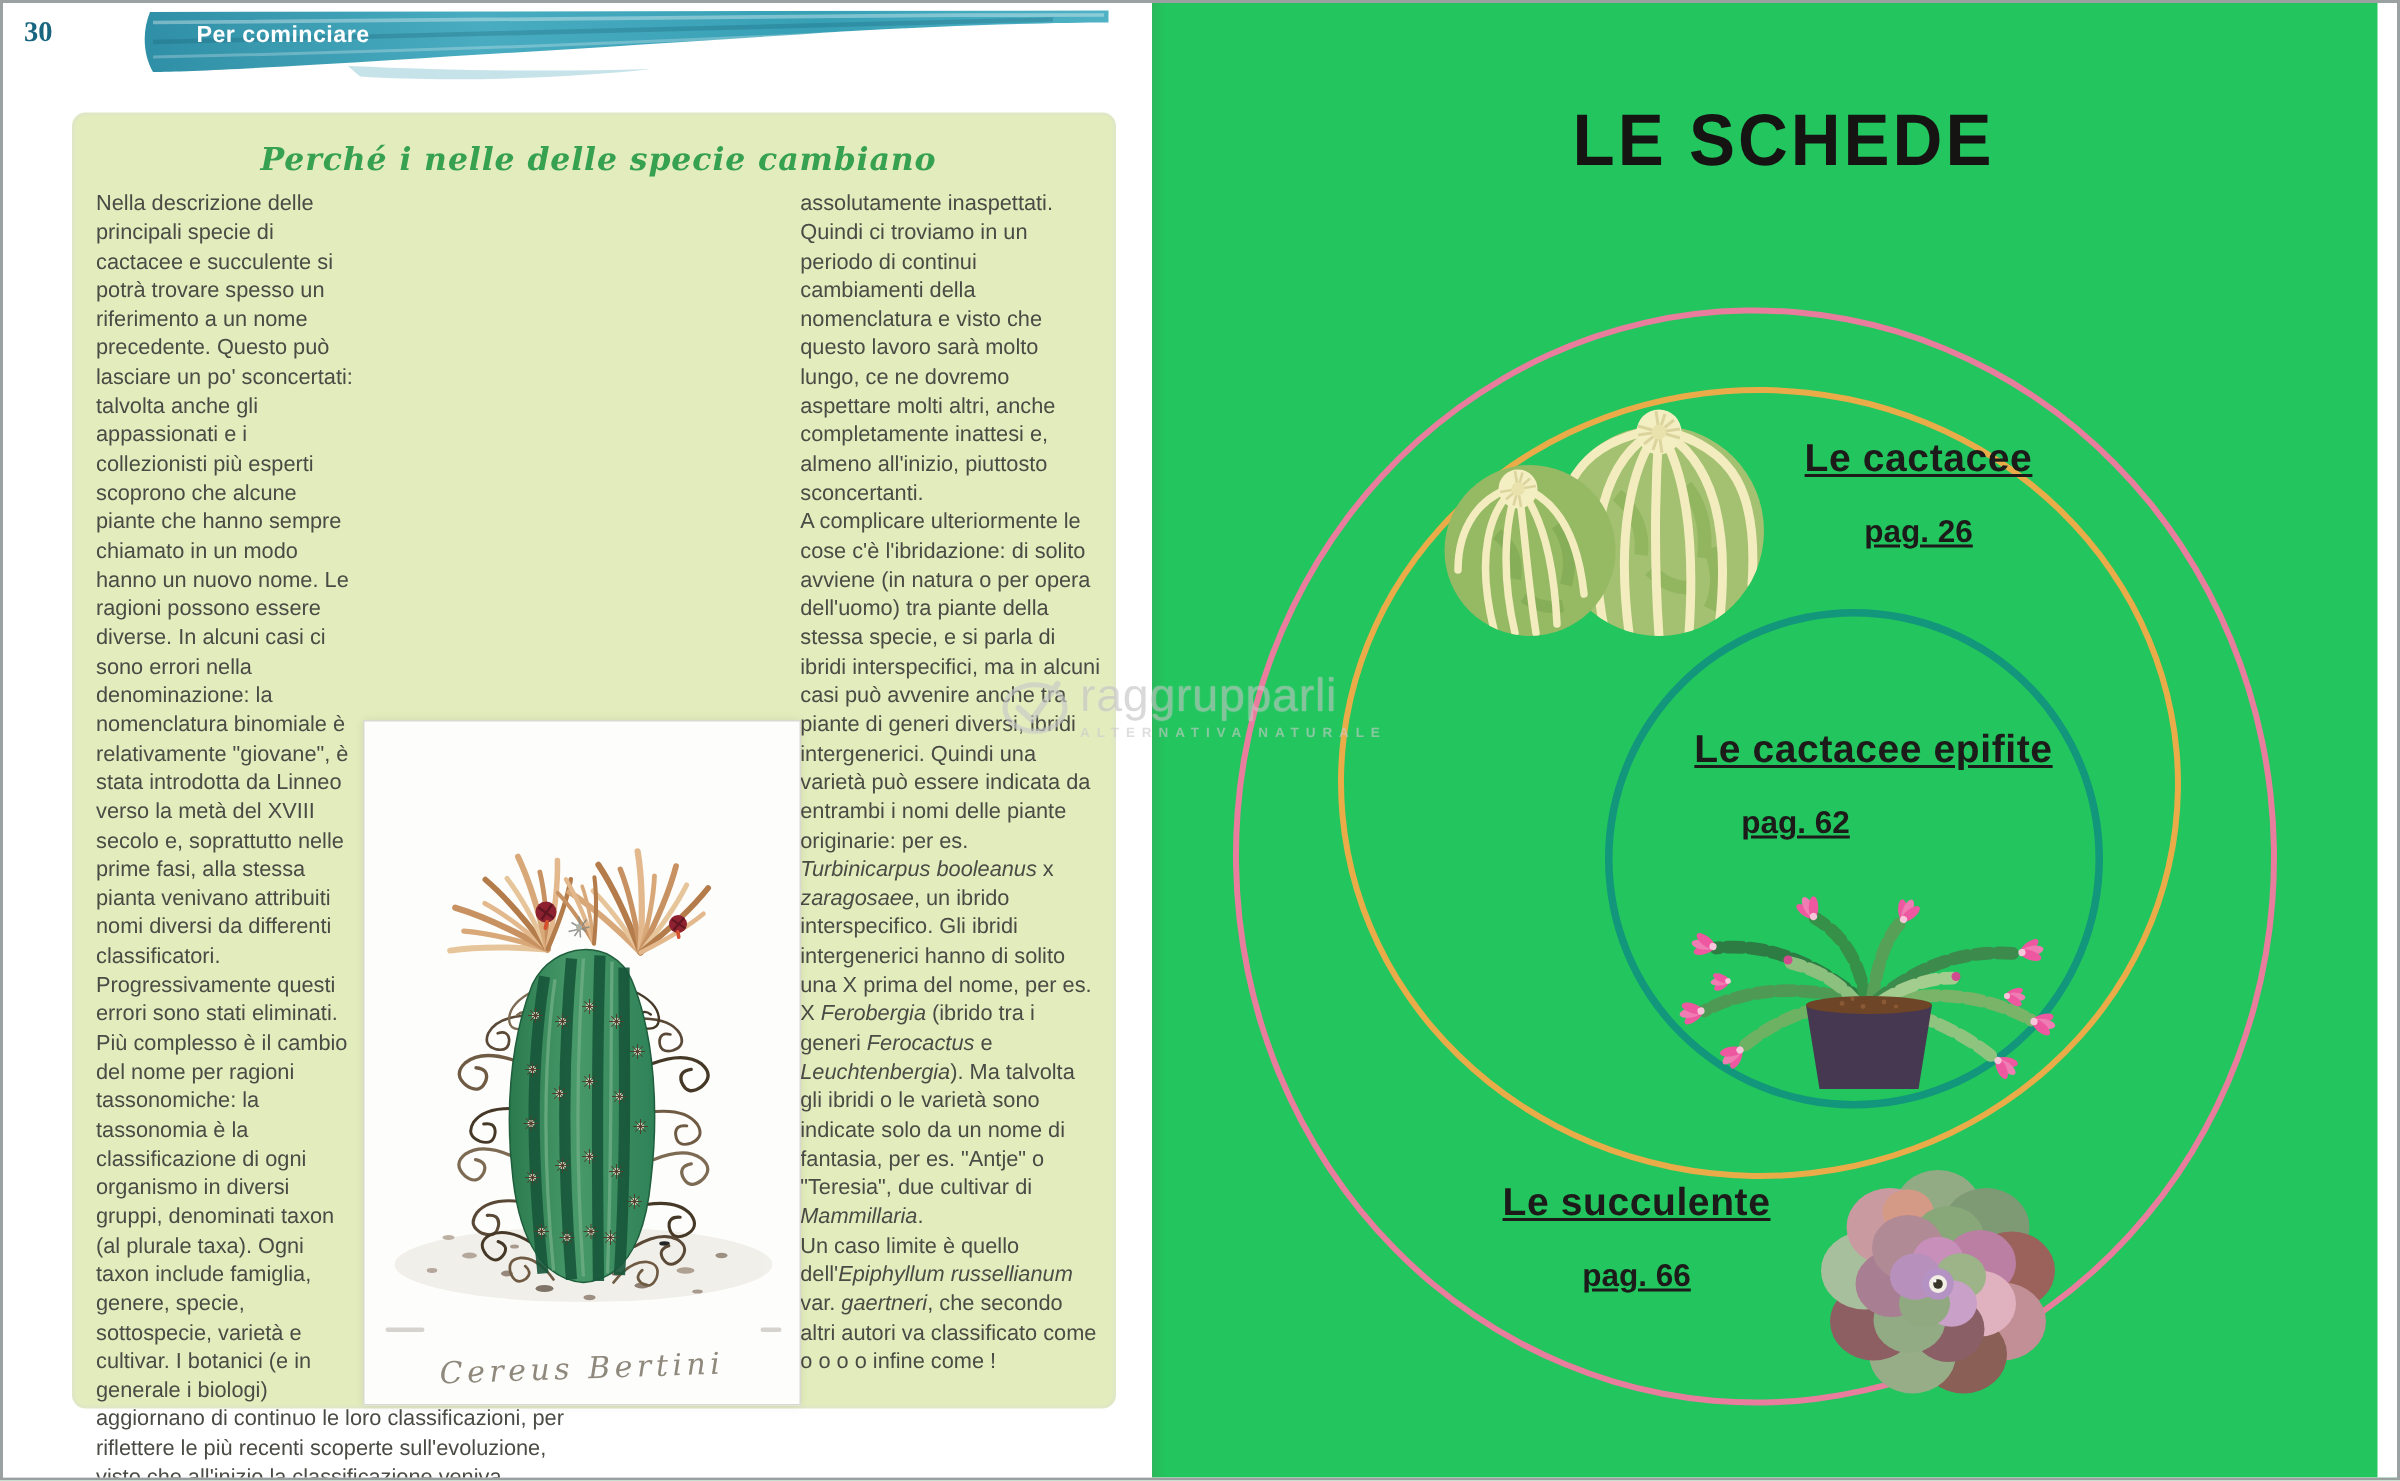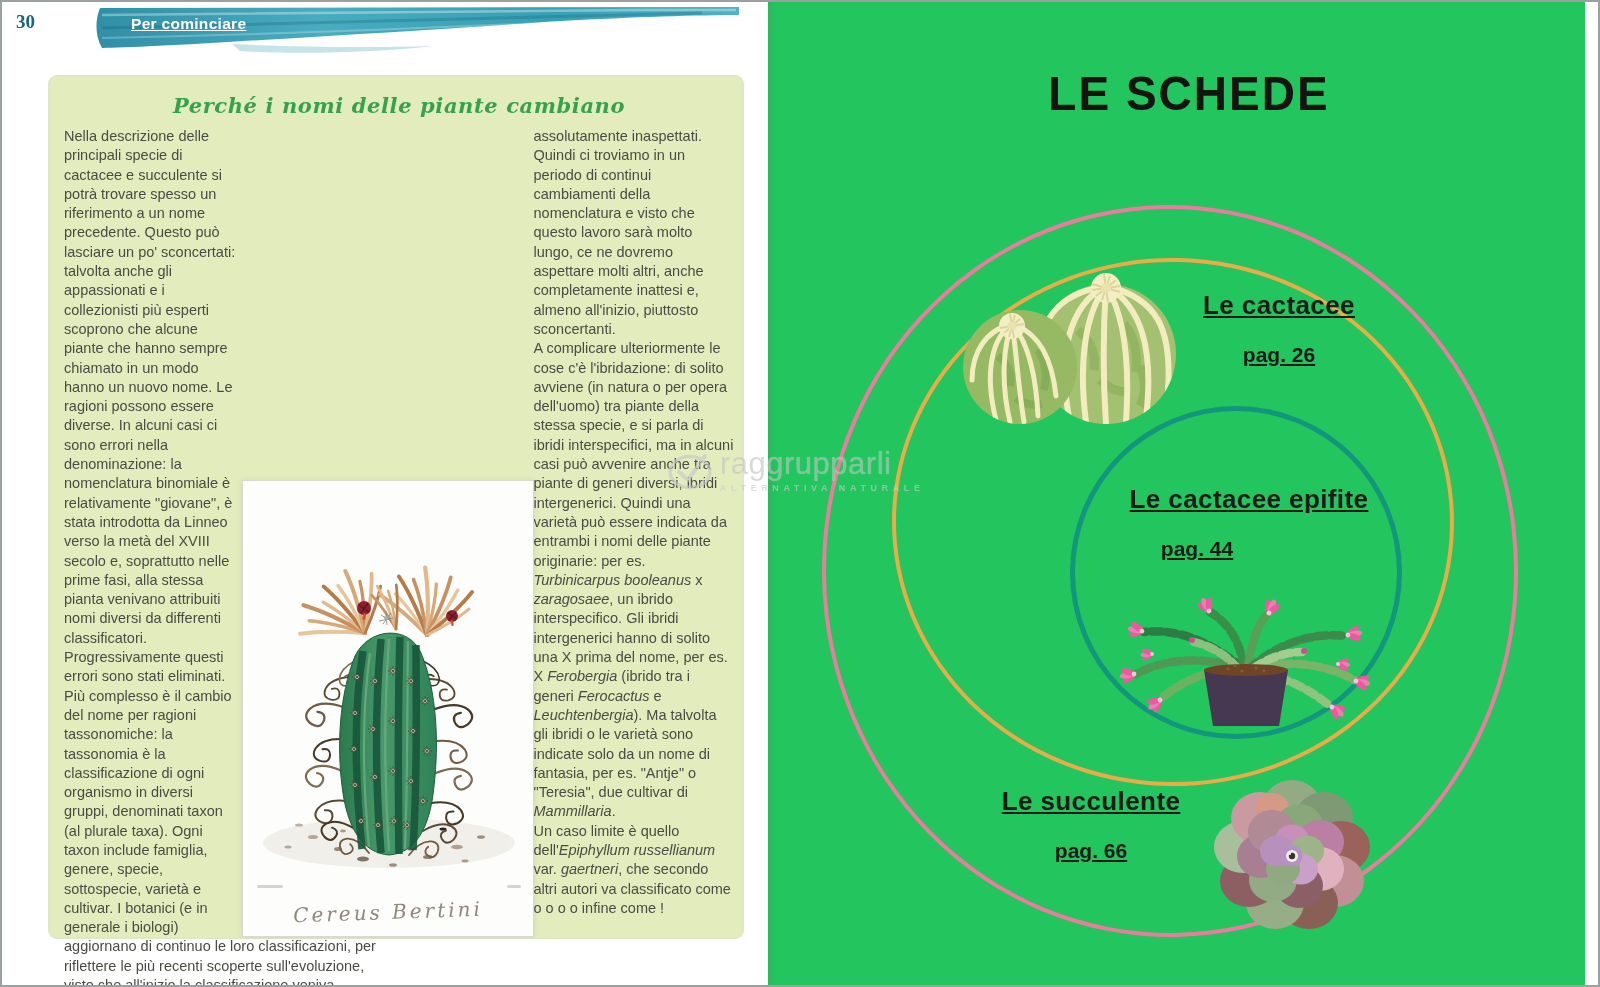--- a/index.html
+++ b/index.html
@@ -2,21 +2,21 @@
 <html><head>
 <meta charset="utf-8">
 <style>
   html,body{margin:0;padding:0;background:#ffffff;}
   .spread{position:relative;width:1600px;height:987px;box-sizing:border-box;border:2px solid #9ba1a1;
     display:flex;background:#fff;overflow:hidden;font-family:"Liberation Sans",sans-serif;}
   
   .page-left{position:relative;width:766px;height:100%;background:#fff;flex:0 0 auto;}
   .band-svg{position:absolute;left:0;top:0;}
   .page-num{position:absolute;left:14px;top:9px;font:bold 19px "Liberation Serif",serif;color:#17657f;}
-  .section-label{position:absolute;left:129px;top:13px;font:bold 15.5px "Liberation Sans",sans-serif;color:#ffffff;letter-spacing:.3px;text-decoration:underline;}
+  .section-label{position:absolute;left:129px;top:13px;font:bold 15.5px "Liberation Sans",sans-serif;color:#ffffff;letter-spacing:.3px;}
   .greenbox{position:absolute;left:48px;top:75px;width:692px;height:860px;background:#e3ecbd;
     border-radius:7px;box-shadow:0 0 0 2px rgba(197,212,148,.55);box-sizing:border-box;padding:14px 8px 0 14px;}
   .box-title{margin:2px 0 9px;text-align:center;font:italic 700 21px "DejaVu Serif",serif;color:#36a14f;letter-spacing:.6px;}
   .cols{display:flex;gap:13px;}
   .col{width:330px;font-size:14.5px;line-height:19.3px;color:#4b4b45;}
   .col p{margin:0;}
   .spacer-r{float:right;width:152px;height:455px;margin-top:352px;}
   .spacer-l{float:left;width:128px;height:465px;margin-top:345px;}
   .plate{position:absolute;left:240px;top:478px;width:292px;height:457px;background:#fdfdfb;
     border:1px solid #d9d9d2;box-sizing:border-box;box-shadow:0 0 6px rgba(0,0,0,.08);}
@@ -67,21 +67,21 @@
       <path d="M98 6 L737 5 L737 13 C700 13 630 15 560 19 C470 25 360 32 260 38 C180 43 122 46 100 46 C93 34 93 18 98 6 Z" fill="url(#bandGrad)"></path>
       <path d="M100 13 C250 10 500 8 734 8" stroke="rgba(255,255,255,.35)" stroke-width="2.5" fill="none"></path>
       <path d="M100 26 C260 22 480 16 700 11" stroke="rgba(20,95,115,.28)" stroke-width="3" fill="none"></path>
       <path d="M100 36 C240 33 420 27 600 18" stroke="rgba(255,255,255,.25)" stroke-width="2" fill="none"></path>
       <path d="M230 42 C300 45 360 46 432 44 C380 50 298 53 238 49 Z" fill="rgba(110,185,200,.4)"></path>
     </svg>
     <div class="page-num">30</div>
     <div class="section-label">Per cominciare</div>
 
     <div class="greenbox">
-      <h2 class="box-title">Perché i nomi delle piante cambiano</h2>
+      <h2 class="box-title">Perché i nelle delle specie cambiano</h2>
       <div class="cols">
         <div class="col">
           <div class="spacer-r"></div>
         <p>Nella descrizione delle principali specie di cactacee e succulente si potrà trovare spesso un riferimento a un nome precedente. Questo può lasciare un po' sconcertati: talvolta anche gli appassionati e i collezionisti più esperti scoprono che alcune piante che hanno sempre chiamato in un modo hanno un nuovo nome. Le ragioni possono essere diverse. In alcuni casi ci sono errori nella denominazione: la nomenclatura binomiale è relativamente "giovane", è stata introdotta da Linneo verso la metà del XVIII secolo e, soprattutto nelle prime fasi, alla stessa pianta venivano attribuiti nomi diversi da differenti classificatori. Progressivamente questi errori sono stati eliminati.</p>
             <p>Più complesso è il cambio del nome per ragioni tassonomiche: la tassonomia è la classificazione di ogni organismo in diversi gruppi, denominati taxon (al plurale taxa). Ogni taxon include famiglia, genere, specie, sottospecie, varietà e cultivar. I botanici (e in generale i biologi) aggiornano di continuo le loro classificazioni, per riflettere le più recenti scoperte sull'evoluzione, visto che all'inizio la classificazione veniva effettuata in base alle caratteristiche visibili dell'organismo, mentre i progressi nella genetica hanno portato via via a nuove rivelazioni. In particolare negli ultimi anni l'analisi del DNA ha portato a sconvolgere completamente quelle che erano le teorie sull'evoluzione degli organismi, portando a raggrupparli secondo concetti completamente diversi, talvolta</p>
           </div>
         <div class="col">
           <div class="spacer-l"></div>
         <p>assolutamente inaspettati. Quindi ci troviamo in un periodo di continui cambiamenti della nomenclatura e visto che questo lavoro sarà molto lungo, ce ne dovremo aspettare molti altri, anche completamente inattesi e, almeno all'inizio, piuttosto sconcertanti.</p>
             <p>A complicare ulteriormente le cose c'è l'ibridazione: di solito avviene (in natura o per opera dell'uomo) tra piante della stessa specie, e si parla di ibridi interspecifici, ma in alcuni casi può avvenire anche tra piante di generi diversi, ibridi intergenerici. Quindi una varietà può essere indicata da entrambi i nomi delle piante originarie: per es. <i>Turbinicarpus booleanus</i> x <i>zaragosaee</i>, un ibrido interspecifico. Gli ibridi intergenerici hanno di solito una X prima del nome, per es. X <i>Ferobergia</i> (ibrido tra i generi <i>Ferocactus</i> e <i>Leuchtenbergia</i>). Ma talvolta gli ibridi o le varietà sono indicate solo da un nome di fantasia, per es. "Antje" o "Teresia", due cultivar di <i>Mammillaria</i>.</p>
@@ -302,21 +302,21 @@
       </g>
     </svg>
 
     <div class="rp-label lab-cactacee">
       <div class="lbl">Le cactacee</div>
       <div class="pag">pag. 26</div>
     </div>
 
     <div class="rp-label lab-epifite">
       <div class="lbl">Le cactacee epifite</div>
-      <div class="pag">pag. 44</div>
+      <div class="pag">pag. 62</div>
     </div>
 
     <svg class="art" style="left:324px;top:572px;" width="312" height="160" viewBox="0 0 312 160">
       <defs>
         <g id="flw">
           <ellipse rx="3.2" ry="7.5" fill="#ee58a0" transform="rotate(-28) translate(0,-6)"></ellipse>
           <ellipse rx="3.2" ry="7.5" fill="#f07cb4" transform="translate(0,-7)"></ellipse>
           <ellipse rx="3.2" ry="7.5" fill="#ee58a0" transform="rotate(28) translate(0,-6)"></ellipse>
           <circle r="2.4" fill="#f8c6da"></circle>
         </g>

